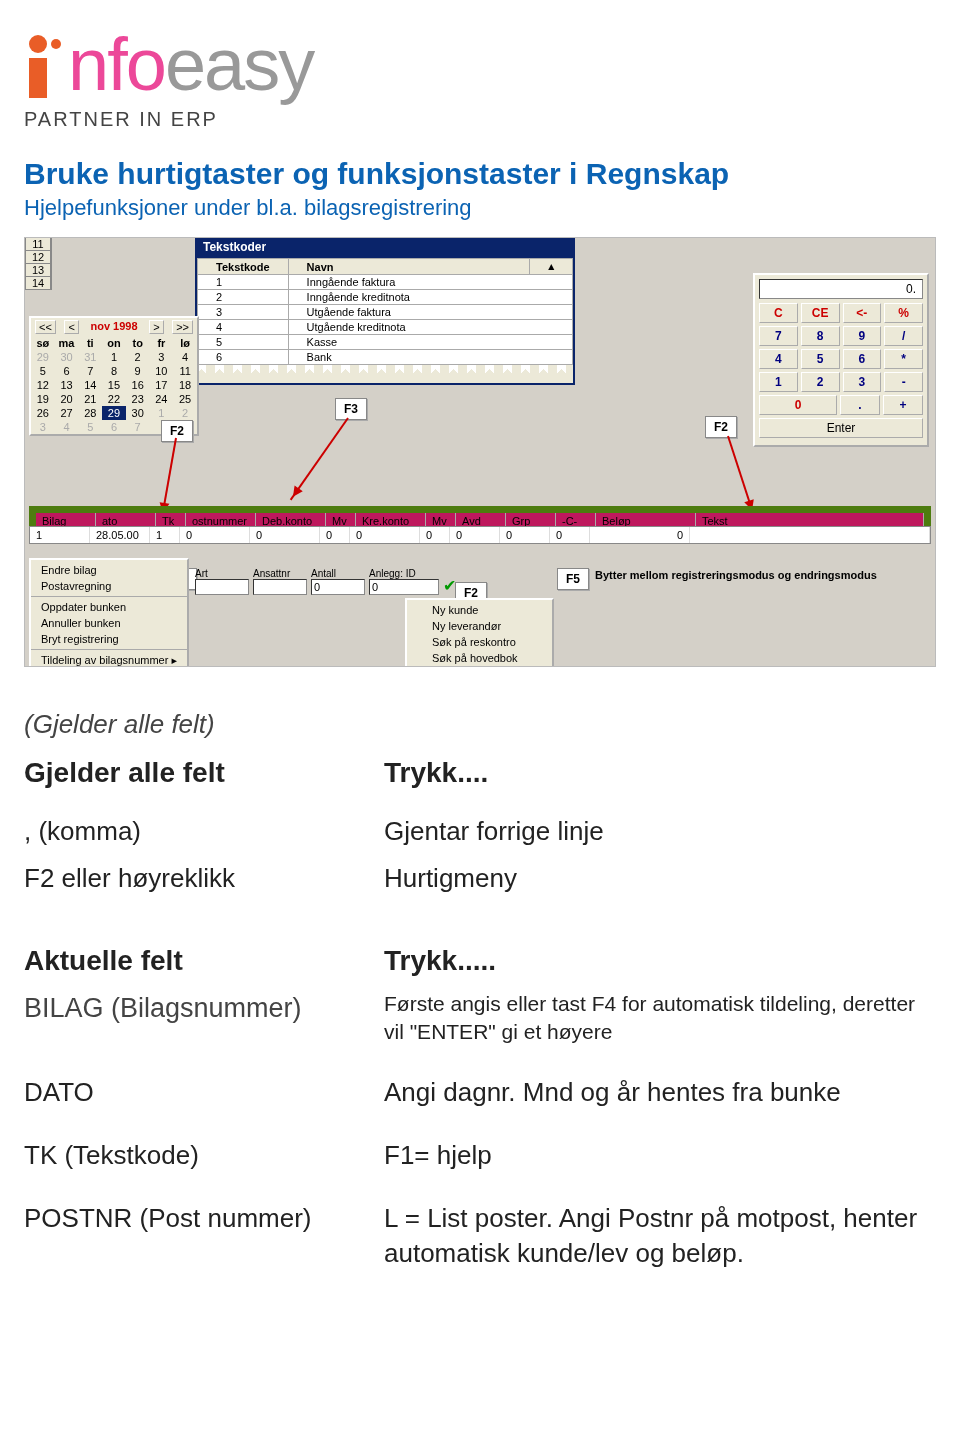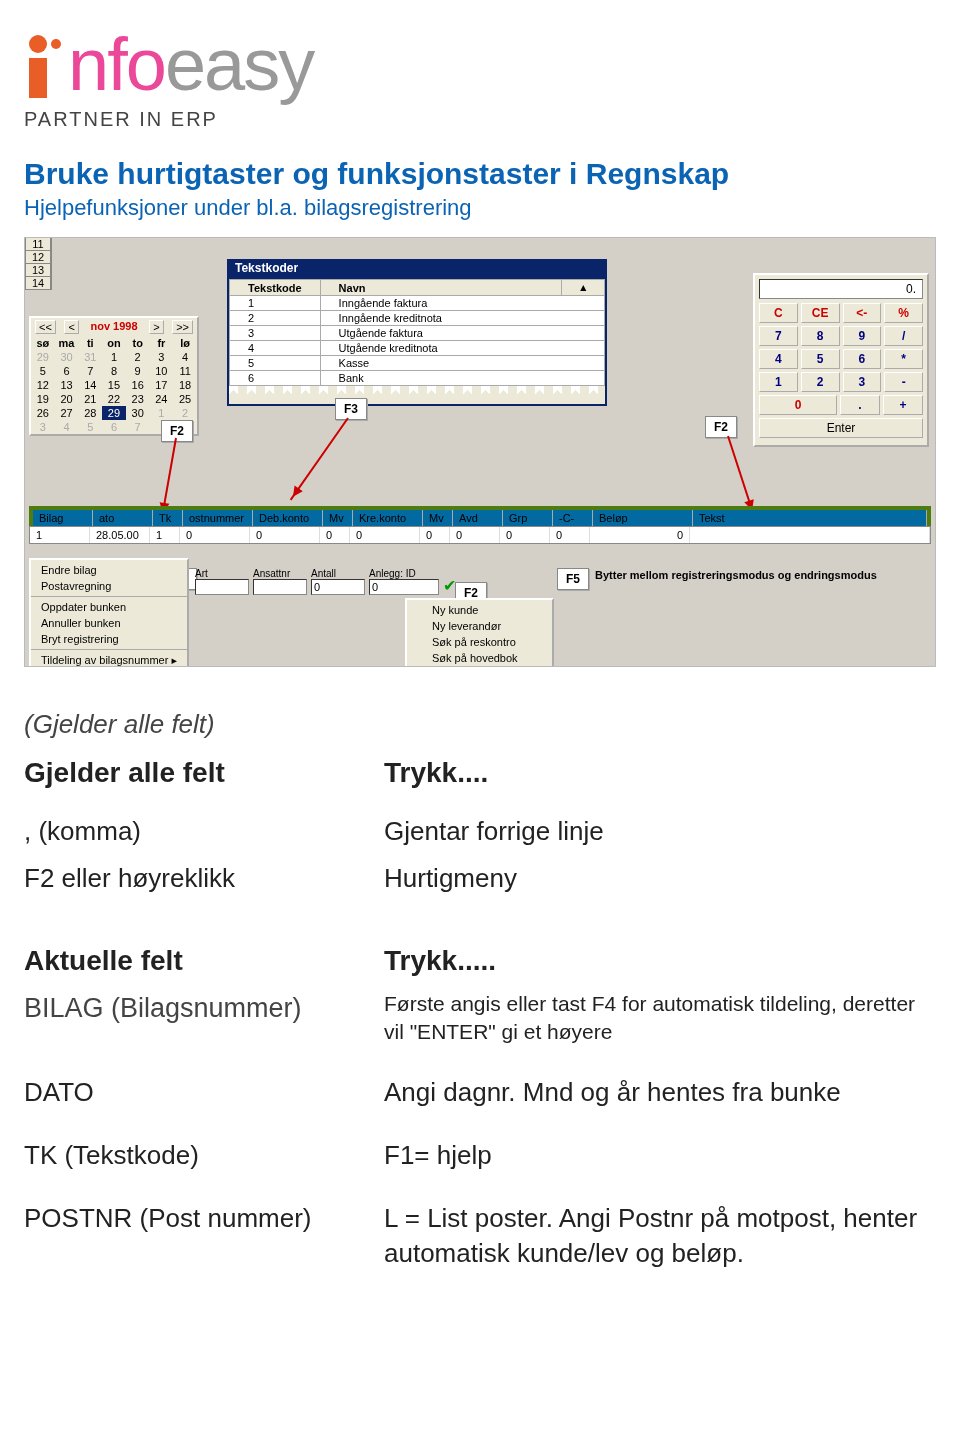--- a/index.html
+++ b/index.html
@@ -58,26 +58,25 @@
   .ss-cell-nums div {
     border: 1px solid #888;
     border-top: none;
     width: 26px;
     text-align: center;
     font-size: 11px;
     background: #ece9d8;
   }
   .tekstkoder {
     position: absolute;
-    top: 21px; left: 170px;
+    top: 0; left: 170px;
     width: 380px;
     background: #000000;
     border: 2px solid #0a246a;
     border-top: 20px solid #0a246a;
-    margin-left: 32px;
   }
   .tekstkoder .title {
     position: absolute;
     top: -18px; left: 6px;
     color: #fff;
     font-weight: bold;
     font-size: 12px;
   }
   .tekstkoder table { width: 100%; border-collapse: collapse; font-size: 11px; }
   .tekstkoder th, .tekstkoder td { border: 1px solid #aaa; padding: 1px 18px; text-align: left; background:#fff;}
@@ -139,22 +138,22 @@
     position:absolute;
     bottom:-1px; left:-4px;
     border:5px solid transparent;
     border-top:10px solid #c00;
   }
 
   .gridhdr {
     position: absolute;
     top: 268px; left: 4px; right:4px;
     display:flex;
-    background:#0369a1;
-    border:4px solid #4d7c0f;
+    background:#be185d;
+    border:7px solid #4d7c0f;
     font-size:11px;
   }
   .gridhdr div { border-right:1px solid #aaa; padding:2px 6px; }
   .gridrow {
     position:absolute;
     top: 288px; left:4px; right:4px;
     display:flex;
     background:#fff;
     border:1px solid #888;
     font-size:11px;

